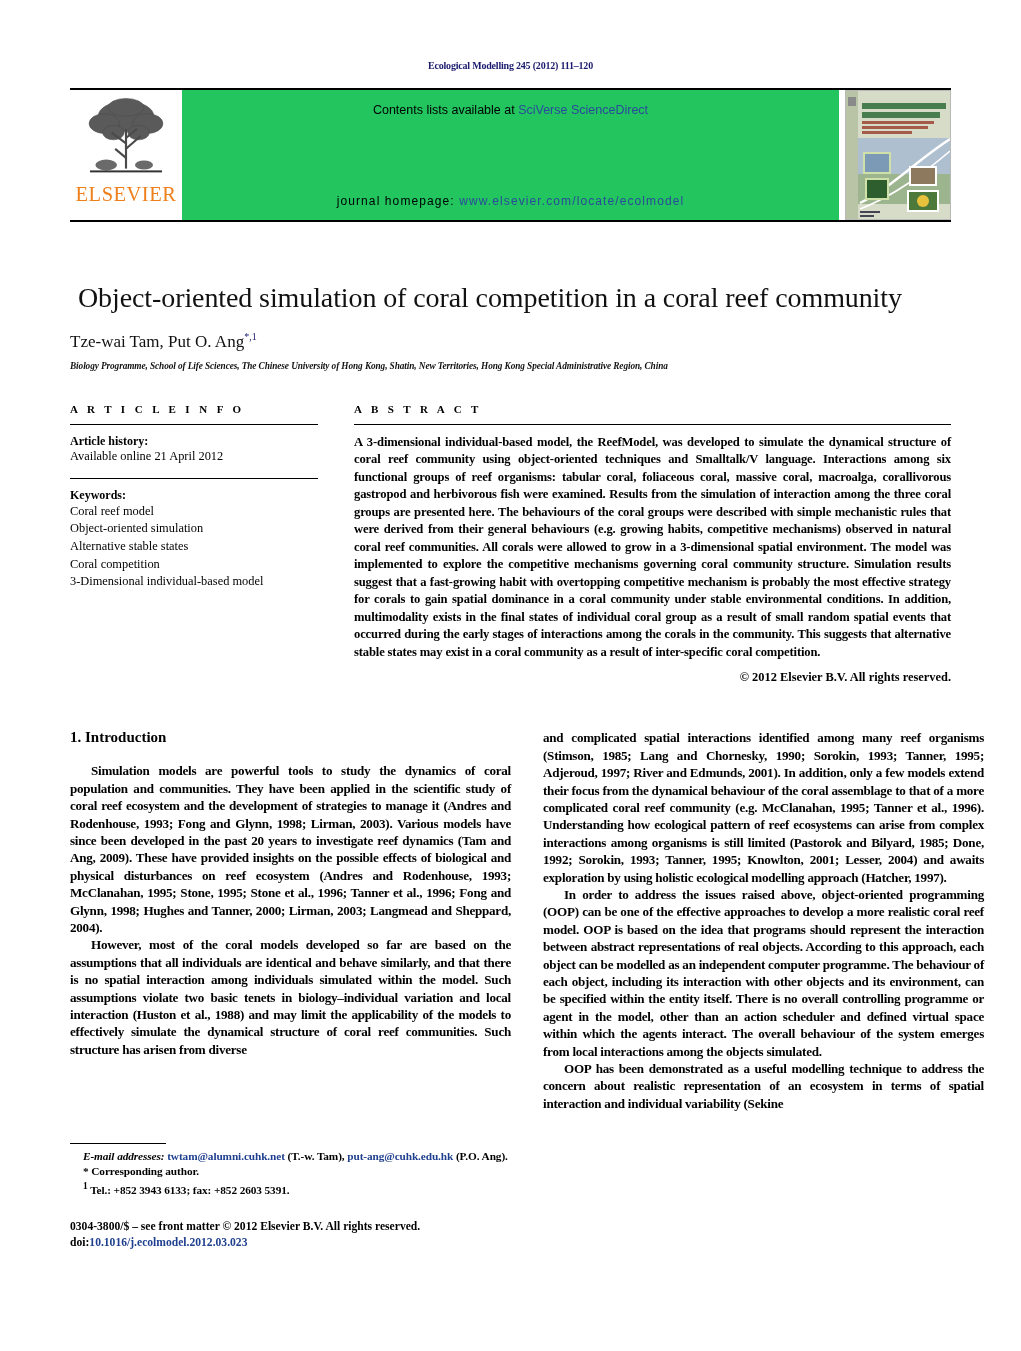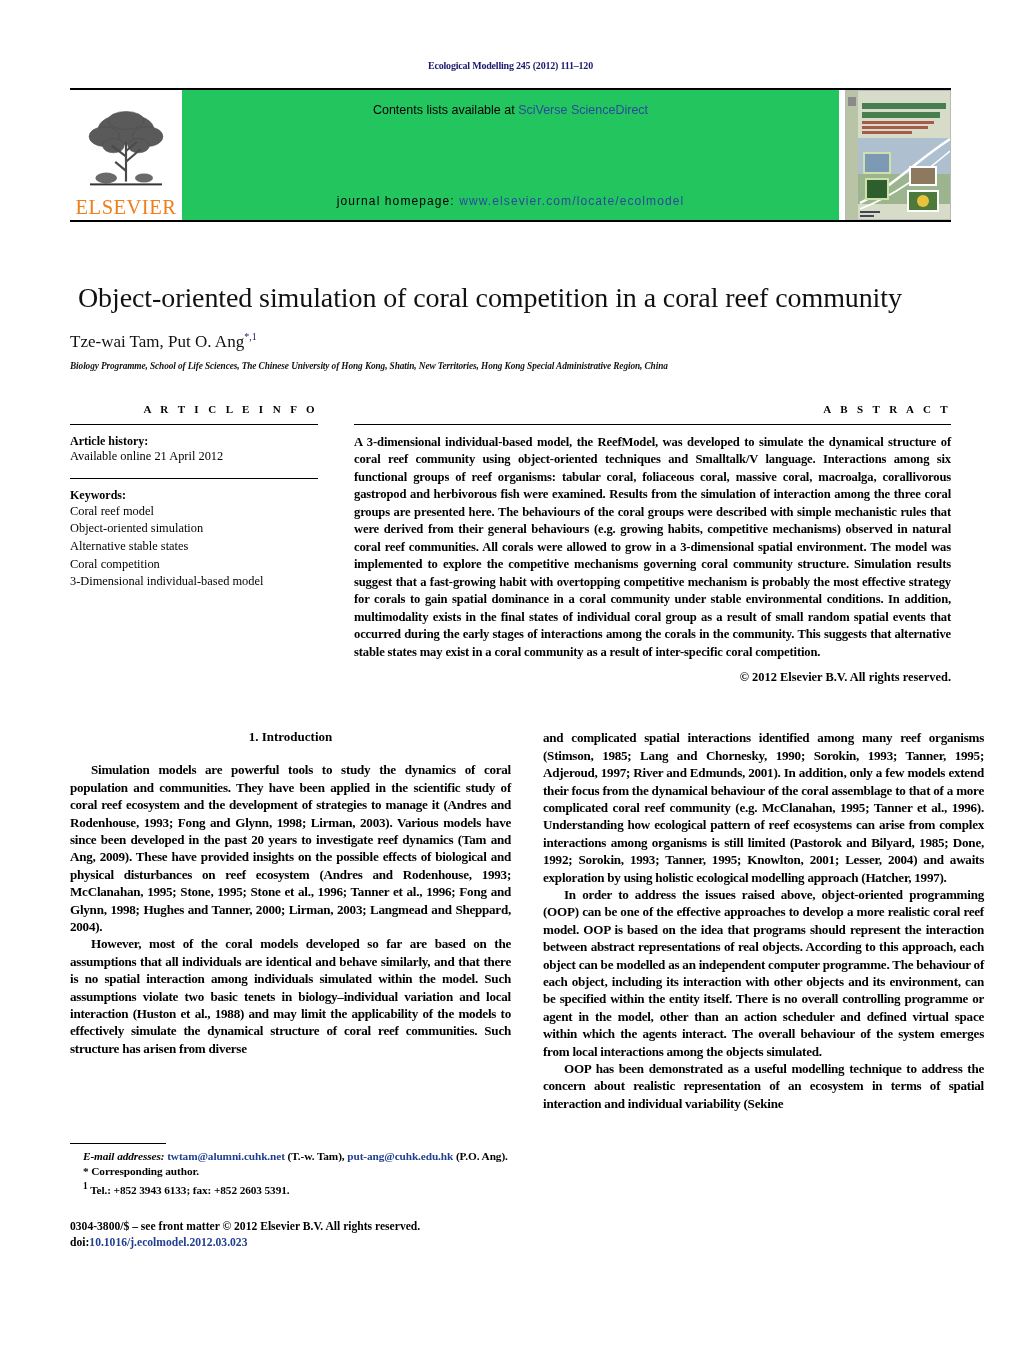--- a/index.html
+++ b/index.html
@@ -44,21 +44,21 @@
     align-items: stretch;
     height: 130px;
   }
   .elsevier-logo {
     width: 112px;
     flex: 0 0 112px;
     display: flex;
     flex-direction: column;
     align-items: center;
     justify-content: flex-end;
-    padding-bottom: 3px;
+    padding-bottom: 16px;
     background: #fff;
   }
   .elsevier-tree {
     width: 92px;
     height: 90px;
   }
   .elsevier-word {
     color: #ef7f1a;
     font-family: "Liberation Serif", serif;
     font-size: 20.5px;
@@ -144,21 +144,20 @@
     gap: 36px;
   }
   .col-info { width: 248px; flex: 0 0 248px; }
   .col-abs  { flex: 1 1 auto; }
 
   .sec-label {
     font-size: 11px;
     font-weight: bold;
     letter-spacing: 3.4px;
     color: #000;
-    text-align: right;
   }
   .thin-rule {
     border-top: 1px solid #000;
     margin: 9px 0 9px 0;
   }
   .hist-label, .kw-label {
     font-weight: bold;
     font-size: 12px;
   }
   .hist-line { font-size: 12.4px; }
@@ -179,24 +178,23 @@
   }
 
   
   .body-cols {
     display: flex;
     margin-top: 44px;
     gap: 32px;
   }
   .bcol { width: 441px; flex: 0 0 441px; }
   .h1 {
-    font-size: 13px;
+    font-size: 15px;
     font-weight: bold;
     margin: 0 0 16px 0;
-    text-align: center;
   }
   .p {
     font-size: 13.1px;
     line-height: 1.33;
     text-align: justify;
     text-indent: 21px;
     margin: 0;
     font-weight: bold;
     letter-spacing: -0.25px;
   }

